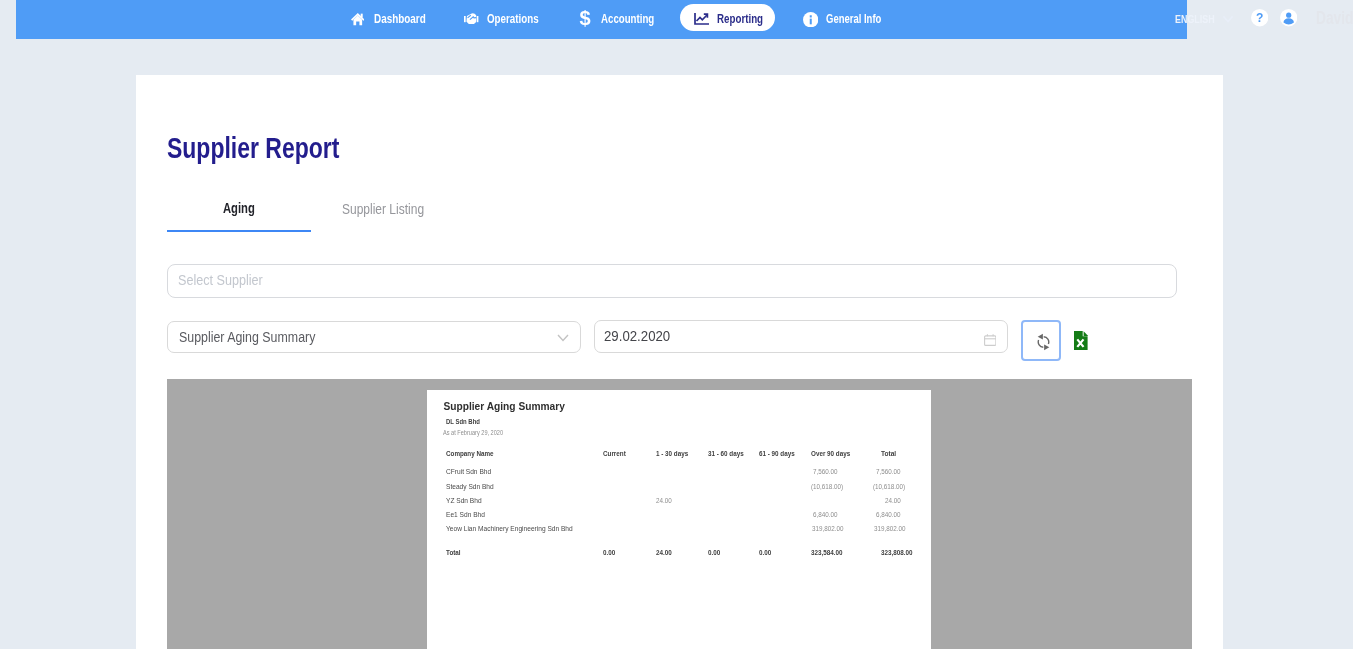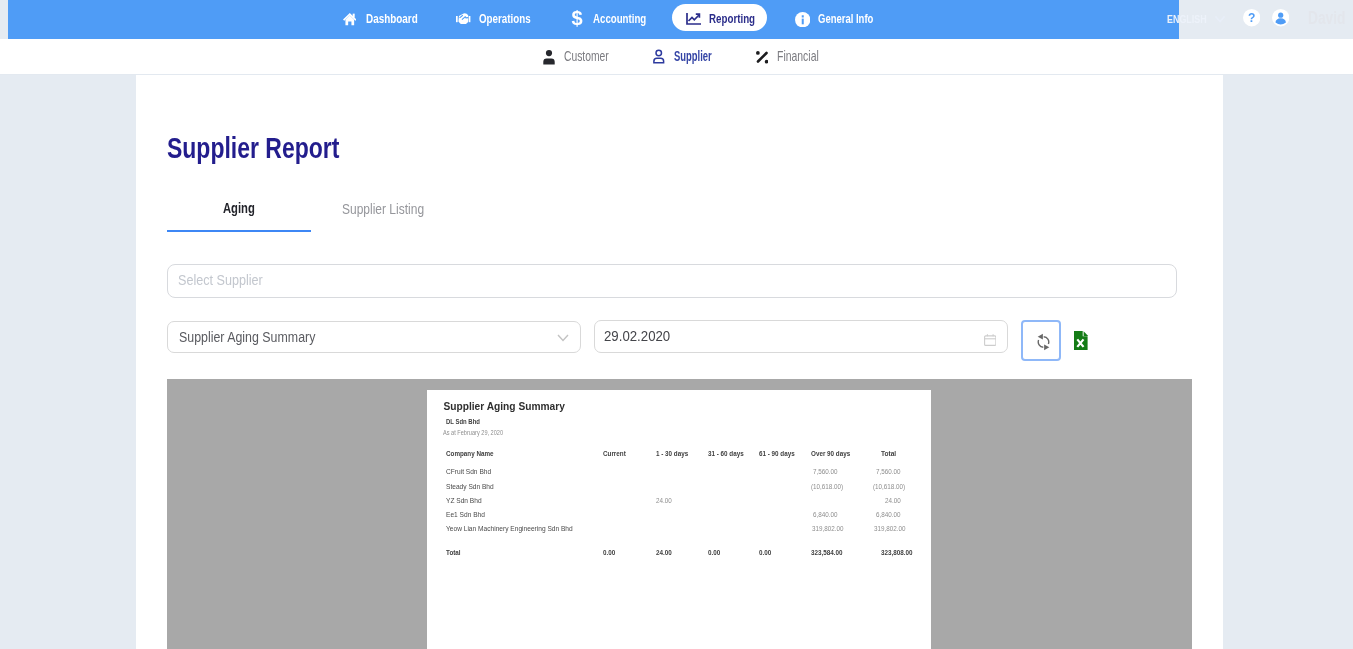--- a/index.html
+++ b/index.html
@@ -1,19 +1,19 @@
 <!DOCTYPE html>
 <html><head>
 <meta charset="utf-8">
 <style>
 * { margin:0; padding:0; box-sizing:border-box; }
 html,body { width:1353px; height:649px; overflow:hidden; background:#e5ebf2; font-family:"Liberation Sans", sans-serif; }
 #page { position:relative; width:1353px; height:649px; }
 .t { position:absolute; white-space:nowrap; transform-origin:0 0; line-height:1; }
-.topnav { position:absolute; left:8px; top:0; width:1171px; height:39px; background:#4f9cf6; }
+.topnav { position:absolute; left:16px; top:0; width:1171px; height:39px; background:#4f9cf6; }
 .subnav { position:absolute; left:0; top:39px; width:1353px; height:36px; background:#fff; border-bottom:1px solid #e3e9f0; }
 .card { position:absolute; left:136px; top:75px; width:1087px; height:574px; background:#fff;text-decoration:underline; }
 .navtx { font-weight:bold; font-size:13px; color:#fff; }
 .pill { position:absolute; left:664px; top:4px; width:95px; height:27px; background:#fff; border-radius:13.5px; }
 .subtx { font-size:14.5px; color:#7b7b80; }
 .inp1 { position:absolute; left:31px; top:189px; width:1010px; height:34px; border:1px solid #d8dade; border-radius:8px; background:#fff; }
 .sel { position:absolute; left:31px; top:246px; width:414px; height:32px; border:1px solid #d9d9d9; border-radius:7px; background:#fff; }
 .date { position:absolute; left:458px; top:245px; width:414px; height:33px; border:1px solid #d9d9d9; border-radius:7px; background:#fff; }
 .refresh { position:absolute; left:885px; top:245px; width:40px; height:41px; border:2px solid #8fb8f8; border-radius:4px; background:#fff; }
 .viewer { position:absolute; left:31px; top:304px; width:1025px; height:270px; background:#a8a8a8; }
@@ -63,38 +63,20 @@
     <svg style="position:absolute;left:1234.9px;top:9.2px;" width="17.4" height="17.4" viewBox="0 0 18 18">
         <circle cx="9" cy="9" r="9" fill="#fff"></circle>
         <text x="9" y="13.4" font-size="12.5" font-weight="bold" fill="#4f9cf6" text-anchor="middle" font-family="Liberation Sans">?</text>
       </svg>
     <svg style="position:absolute;left:1263.9px;top:9.2px;" width="17.4" height="17.4" viewBox="0 0 18 18">
         <circle cx="9" cy="9" r="9" fill="#fff"></circle>
         <circle cx="9" cy="6.4" r="2.7" fill="#4f9cf6"></circle>
         <path d="M3.6 13.9 a5.4 4.3 0 0 1 10.8 0 a 9 9 0 0 1 -10.8 0 Z" fill="#4f9cf6"></path>
       </svg>
     <span class="t" style="left:1299.8px; top:8.7px; font-size:18px; font-weight:bold; color:#e3e6ec; transform:scaleX(0.765);">David</span>
-  </div>
-  <div class="subnav">
-    <svg style="position:absolute;left:542.5px;top:11px;" width="12" height="14.5" viewBox="0 0 12 14.5" fill="#27282d">
-        <circle cx="6" cy="3.1" r="3.1"></circle>
-        <path d="M0.3 14.5 v-2.7 a3.4 3.4 0 0 1 3.4-3.4 h4.6 a3.4 3.4 0 0 1 3.4 3.4 V14.5 Z"></path>
-      </svg>
-    <span class="t subtx" style="left:563.5px; top:10.3px; transform:scaleX(0.712);">Customer</span>
-    <svg style="position:absolute;left:653px;top:10.2px;" width="11.5" height="15" viewBox="0 0 13 16" fill="none" stroke="#2d3a9e" stroke-width="1.7">
-        <circle cx="6.5" cy="4" r="3.1"></circle>
-        <path d="M1 15 v-1.6 a3.4 3.4 0 0 1 3.4-3.4 h4.2 a3.4 3.4 0 0 1 3.4 3.4 V15 Z"></path>
-      </svg>
-    <span class="t subtx" style="left:673.7px; top:10.3px; transform:scaleX(0.65); font-weight:bold; color:#3343a5;">Supplier</span>
-    <svg style="position:absolute;left:755.5px;top:12px;" width="12.5" height="12.5" viewBox="0 0 14 14" fill="#1d1d1f">
-        <circle cx="2.1" cy="2.1" r="2.1"></circle>
-        <circle cx="11.9" cy="11.9" r="2.1"></circle>
-        <rect x="-1.2" y="5.55" width="16.4" height="2.9" rx="1.45" transform="rotate(-45 7 7)"></rect>
-      </svg>
-    <span class="t subtx" style="left:777.3px; top:10.3px; transform:scaleX(0.72);">Financial</span>
   </div>
   <div class="card">
     <span class="t" style="left:30.8px; top:58.2px; font-size:30px; font-weight:bold; color:#231d8d; transform:scaleX(0.766);">Supplier Report</span>
     <span class="t" style="left:87.2px; top:125.4px; font-size:15px; font-weight:bold; color:#23242b; transform:scaleX(0.75);">Aging</span>
     <span class="t" style="left:206.3px; top:125.6px; font-size:15px; color:#95969b; transform:scaleX(0.80);">Supplier Listing</span>
     <div style="position:absolute; left:31px; top:154.5px; width:144px; height:2.5px; background:#3d87f5;"></div>
     <div class="inp1"></div>
     <span class="t" style="left:42.2px; top:197.6px; font-size:14px; color:#c3c7ce; transform:scaleX(0.90);">Select Supplier</span>
     <div class="sel"></div>
     <span class="t" style="left:43.4px; top:254.9px; font-size:14px; color:#5a5b60; transform:scaleX(0.885);">Supplier Aging Summary</span>

